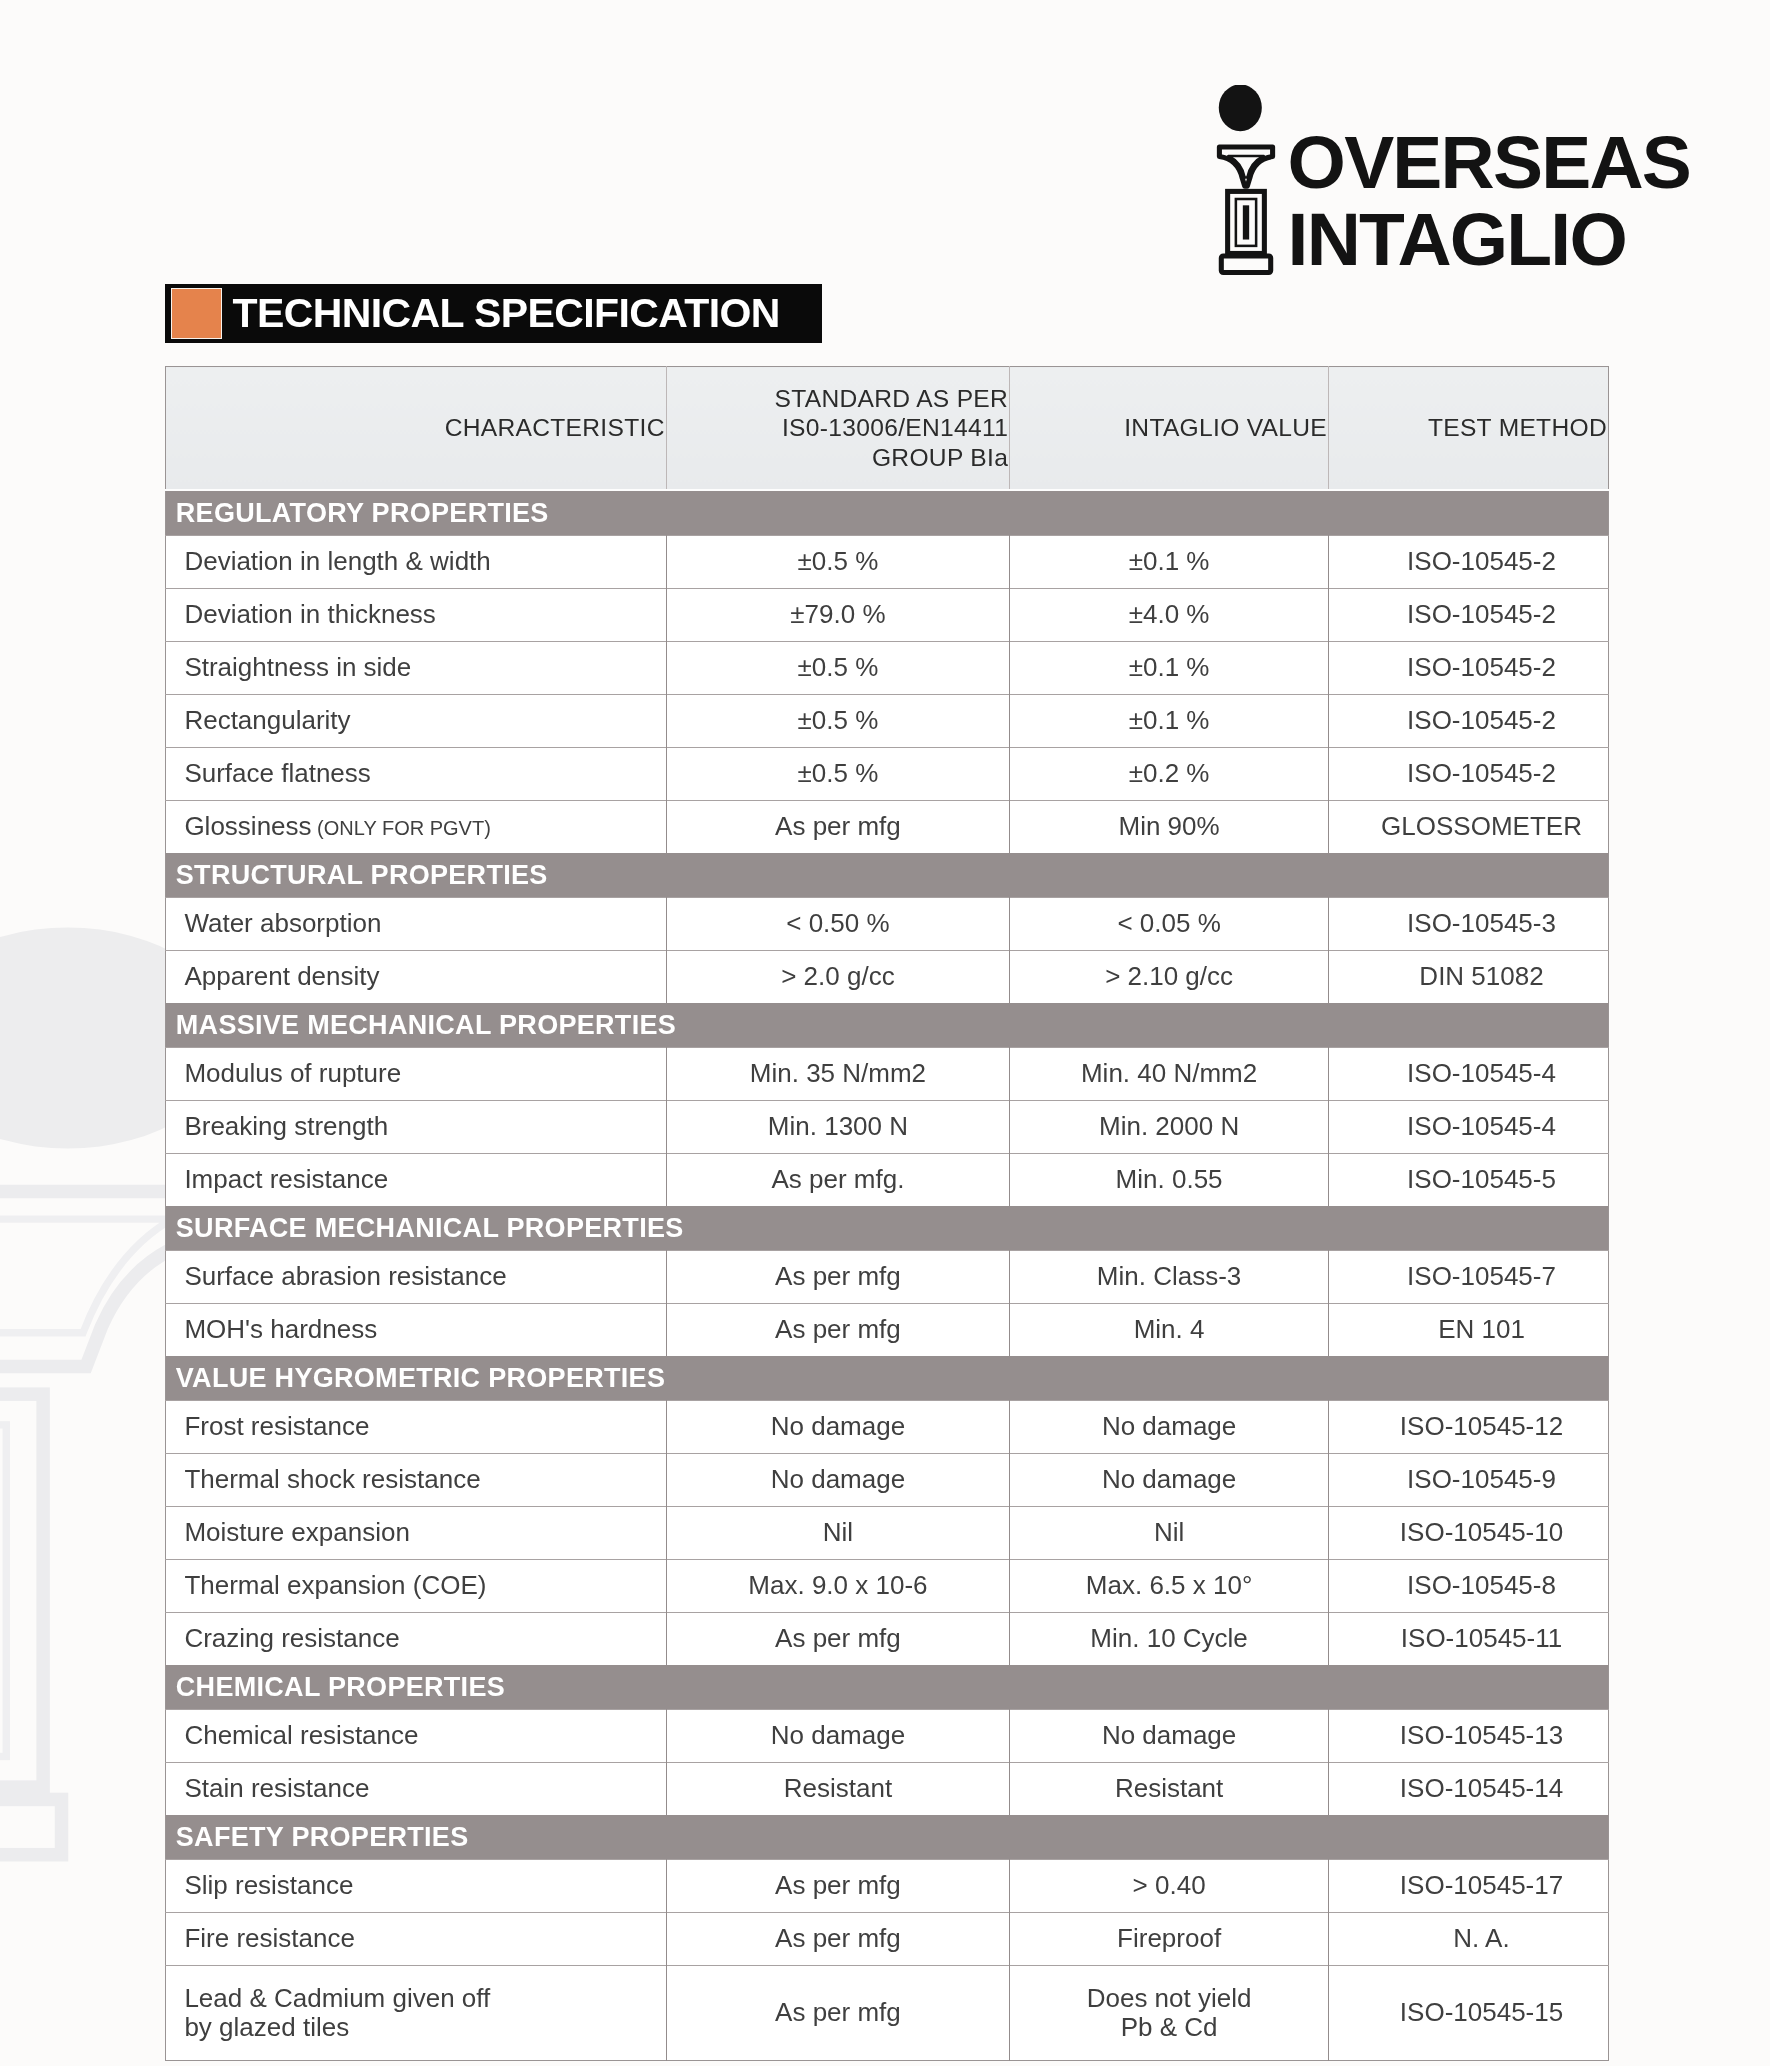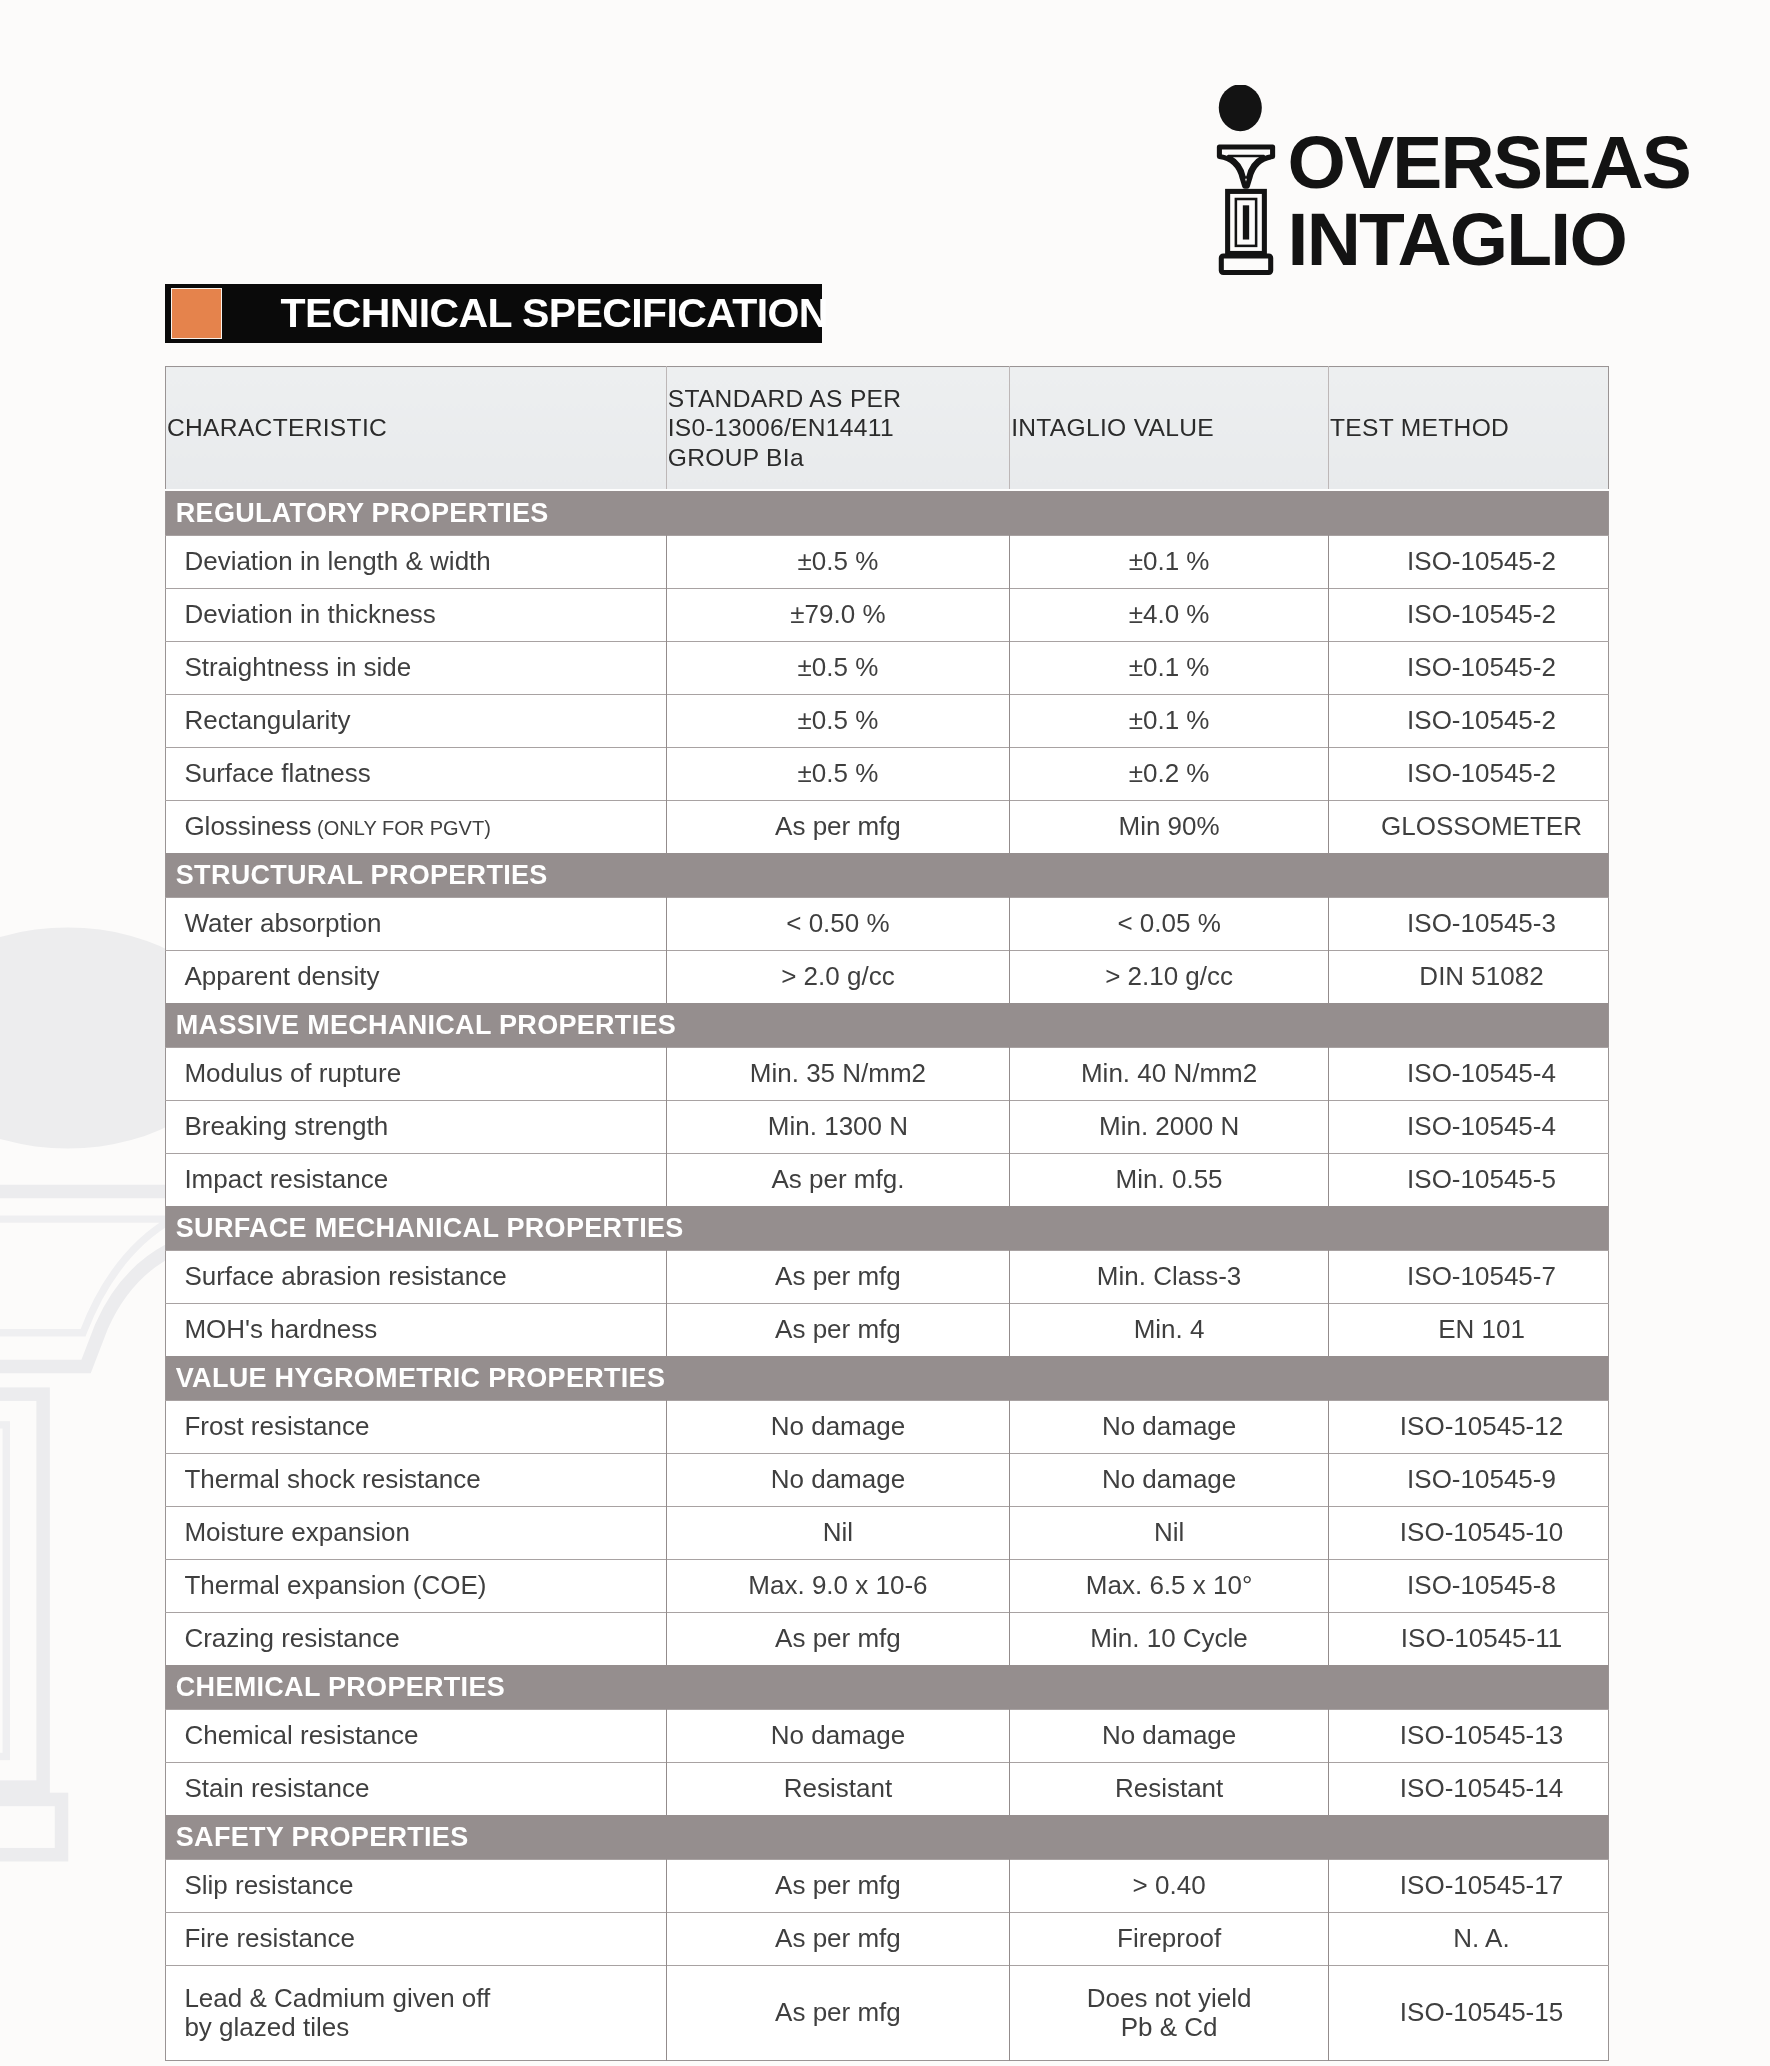--- a/index.html
+++ b/index.html
@@ -11,34 +11,34 @@
   }
   
   .watermark{position:absolute;left:-49px;top:909px;width:393px;height:1044px;pointer-events:none;}
   
   .logo{position:absolute;top:80px;left:1213px;display:flex;align-items:flex-start;}
   .logo-icon{width:66px;height:190px;margin-top:4.9px;}
   .logo-text{margin-left:8.6px;margin-top:44px;font-weight:700;color:var(--logo,#131313);
     font-size:75px;line-height:1.02;letter-spacing:-1.8px;}
   
   .title-bar{position:absolute;left:165px;top:284px;width:657px;height:59px;
-    background:var(--titlebar,#0A0A0A);display:flex;align-items:center;gap:48px;}
+    background:var(--titlebar,#0A0A0A);display:flex;align-items:center;}
   .title-square{width:49px;height:49px;margin-left:5.5px;background:var(--accent,#E5834C);
     border:0.6px solid #f7f2ec;flex:0 0 auto;}
   .title-text{color:var(--titletext,#FFFFFF);font-weight:700;font-size:41px;letter-spacing:-0.6px;
     margin-left:11px;white-space:nowrap;}
   
   table.spec{position:absolute;left:165px;top:366px;width:1444px;
     border-collapse:collapse;table-layout:fixed;
     border:1.2px solid #9A9494;background:#FFFFFF;}
   col.c1{width:34.7%;} col.c2{width:23.8%;} col.c3{width:22.1%;} col.c4{width:19.4%;}
   th{
     height:120px;background:linear-gradient(#EDEFF0,var(--headbg,#E8EAEC));
     color:#2B2B2B;font-weight:400;font-size:24.6px;letter-spacing:0.3px;
-    text-align:left;vertical-align:middle;line-height:1.18;
+    text-align:right;vertical-align:middle;line-height:1.18;
     border-right:1.2px solid #BDB7B7;border-bottom:2.5px solid #FDFDFD;
   }
   th:last-child{border-right:none;}
   td.section-cell{
     height:42px;background:var(--section,#958E8E);color:var(--sectiontext,#FFFFFF);
     font-weight:700;font-size:27px;letter-spacing:0.3px;padding-left:9.8px;
   }
   tr.data-row td{
     height:50px;font-size:26px;color:var(--bodytext,#3F3F3F);
     border-top:1.2px solid #A8A2A2;border-right:1.2px solid #938C8C;

